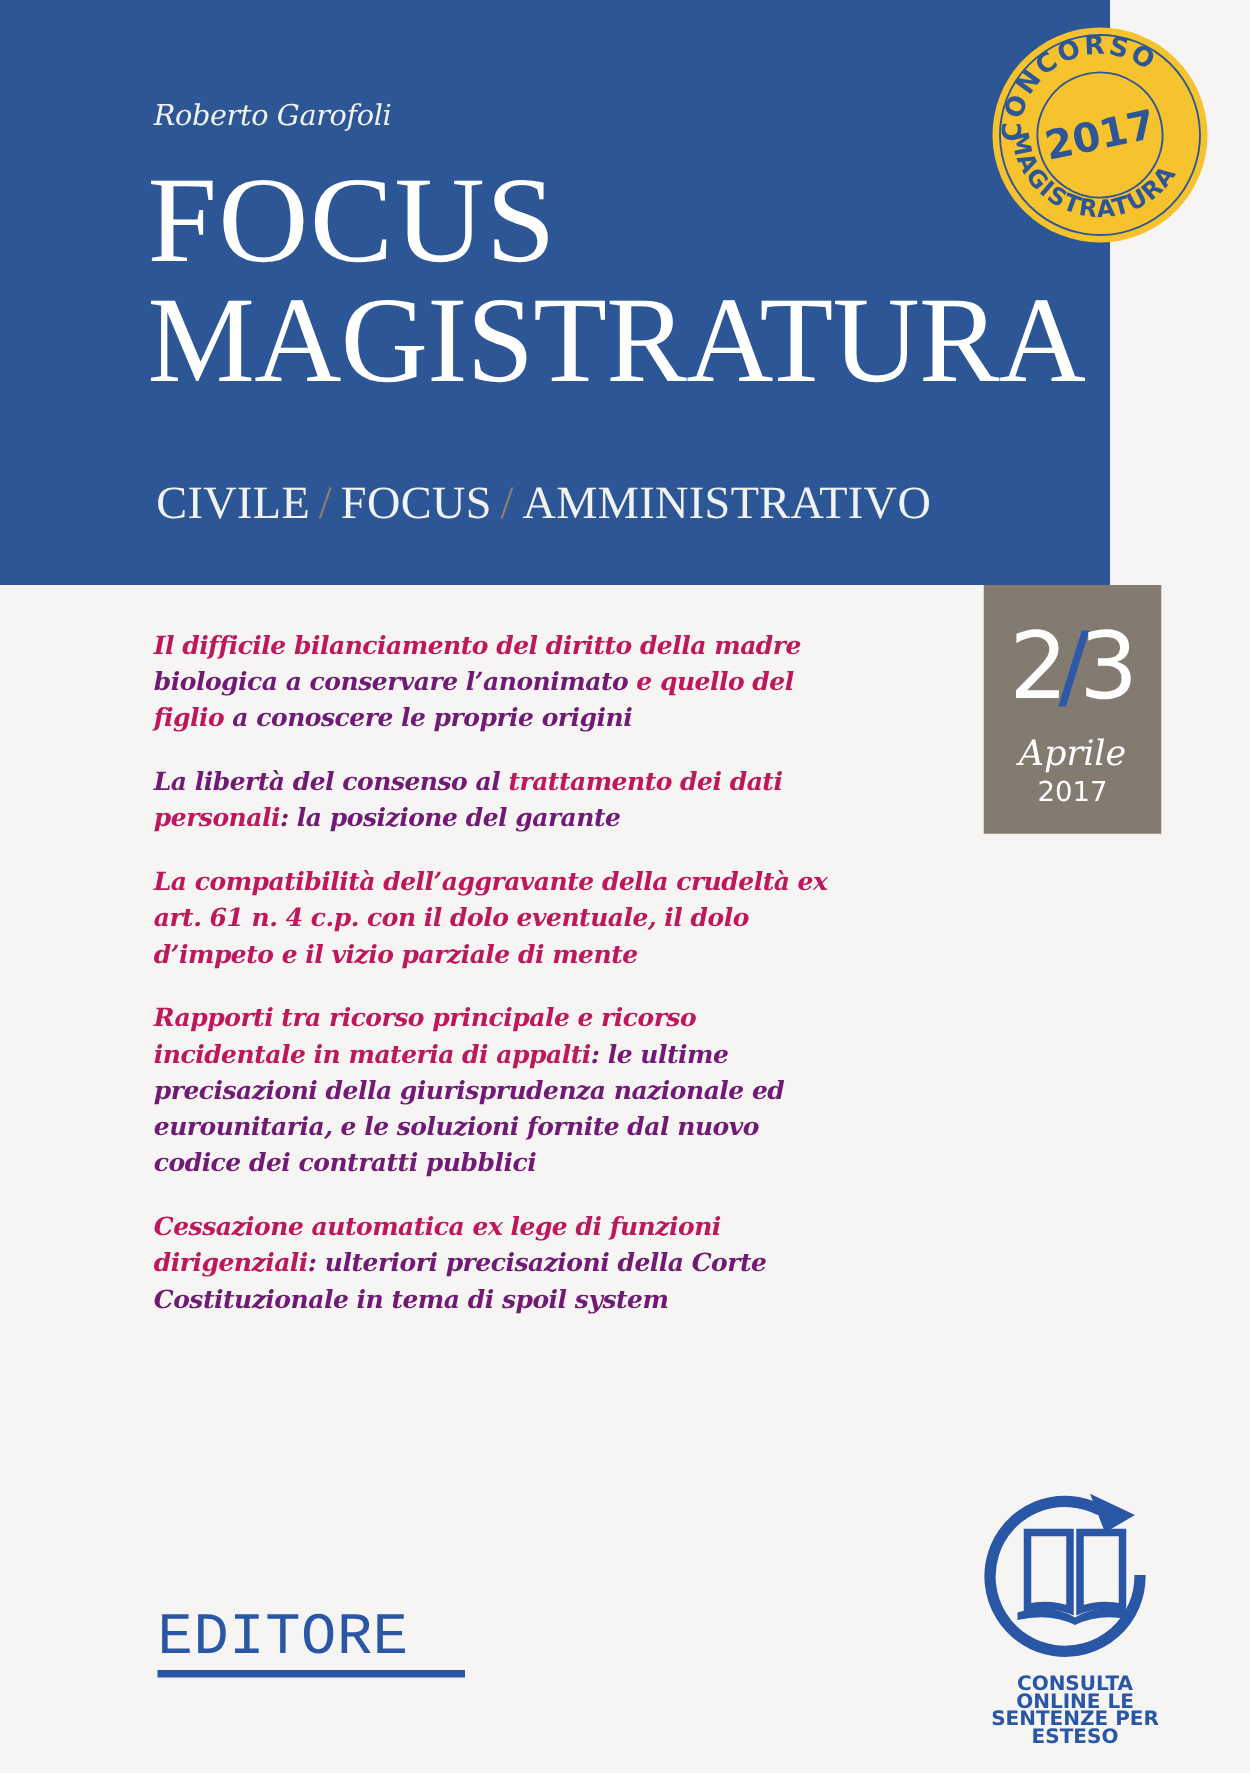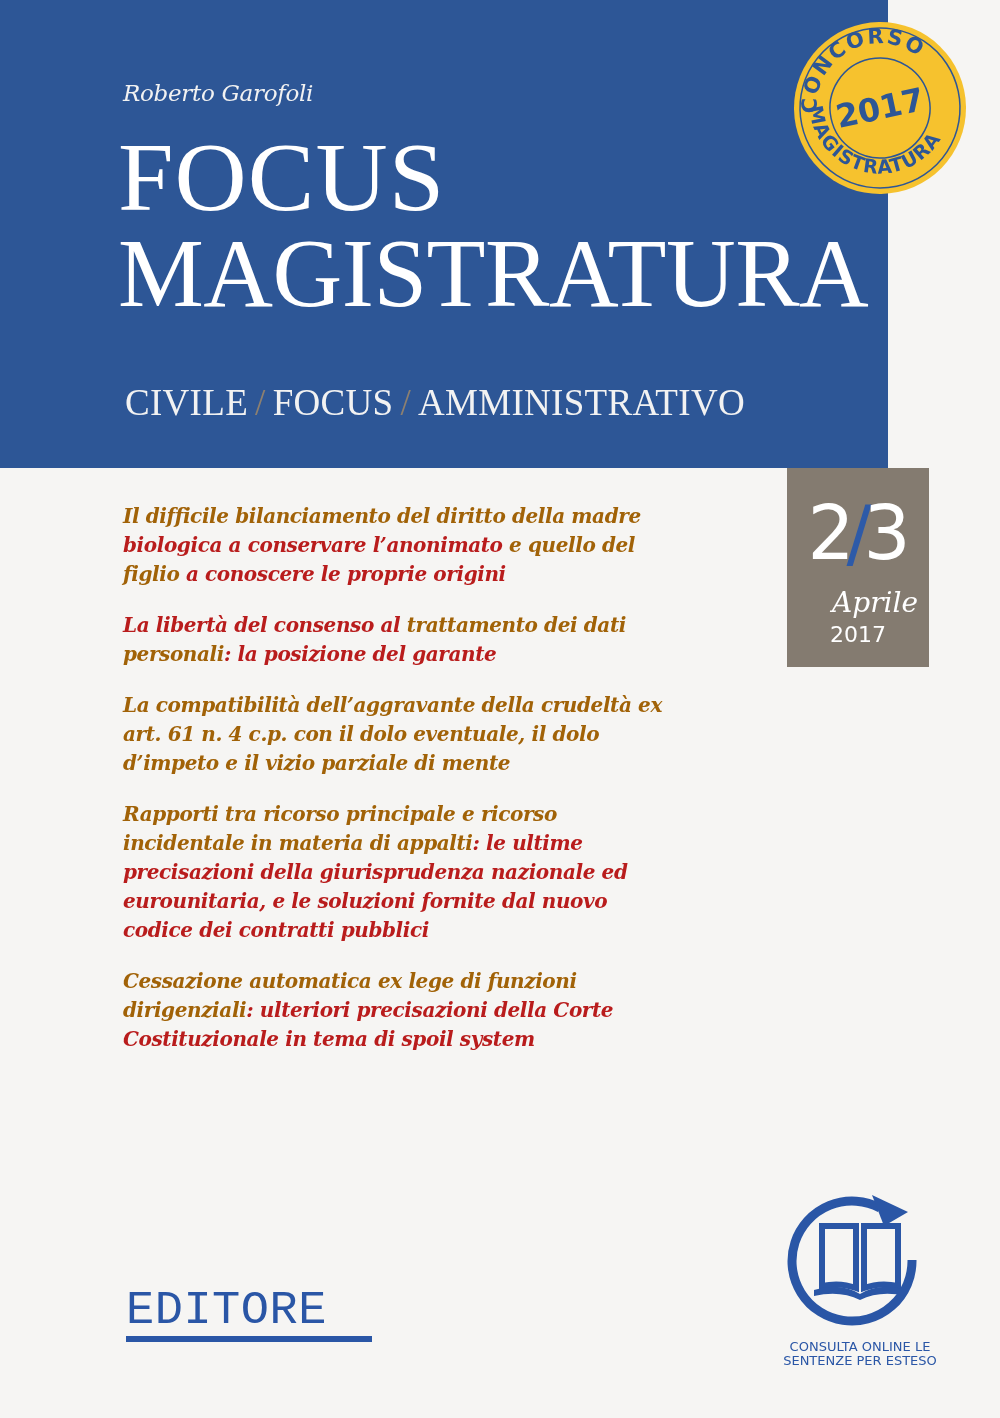--- a/index.html
+++ b/index.html
@@ -35,48 +35,48 @@
     position: absolute; left: 787px; top: 468px; width: 142px; height: 199px;
     background: #847b70; color: #ffffff; text-align: center;
   }
   .issue-num {
     position: absolute; left: 0; top: 28px; width: 142px;
     font-family: "DejaVu Sans", sans-serif; font-size: 74px; line-height: 1; letter-spacing: -2px;
   }
   .issue-num .slash { color: #2d5aa8; font-weight: normal; margin: 0 -6px; }
   .issue-month {
     position: absolute; left: 0; top: 118px; width: 142px;
-    font-family: "DejaVu Serif", serif; font-style: italic; font-size: 28px; margin-left: 17px;
+    font-family: "DejaVu Serif", serif; font-style: italic; font-size: 28px;
   }
   .issue-year {
     position: absolute; left: 0; top: 154px; width: 142px;
     font-family: "DejaVu Sans", sans-serif; font-size: 22px;
   }
   .toc { position: absolute; left: 123px; top: 502px; width: 540px; }
   .toc-item {
     font-family: "DejaVu Serif", serif; font-style: italic; font-size: 20px;
     line-height: 29px; margin-bottom: 22px; color: #857b6e;
     letter-spacing: -0.4px;
   }
-  .toc-item .hl { color: #a16207; font-weight: bold; }
-  .toc-item .nm { color: #b91c1c; font-weight: bold; }
+  .toc-item .hl { color: #be185d; font-weight: bold; }
+  .toc-item .nm { color: #701a75; font-weight: bold; }
   .publisher { position: absolute; left: 126px; top: 1290px; width: 246px; }
   .pub-top {
     color: #2a56a6; font-family: "DejaVu Sans Mono", monospace; font-weight: bold;
     font-size: 24px; letter-spacing: 9px; line-height: 24px;
   }
   .pub-main {
     color: #2a56a6; font-family: Liberation Mono, monospace; font-size: 47px;
     line-height: 42px; letter-spacing: 0.5px;
   }
   .pub-bar { height: 6px; background: #2a56a6; margin-top: 4px; width: 246px; }
   .online { position: absolute; left: 780px; top: 1190px; width: 160px; text-align: center; }
   .online-text {
-    color: #2a56a6; font-family: "DejaVu Sans", sans-serif; font-weight: normal;
-    font-size: 13px; line-height: 14px; position: absolute; left: 0; top: 150px; width: 160px;
+    color: #2a56a6; font-family: "DejaVu Sans", sans-serif; font-weight: bold;
+    font-size: 16px; line-height: 14px; position: absolute; left: 0; top: 150px; width: 160px;
   }
 </style>
 </head>
 <body>
 
 <div class="header">
   <div class="author">Roberto Garofoli</div>
   <div class="title-1">FOCUS</div>
   <div class="title-2">MAGISTRATURA</div>
   <div class="subjects">

